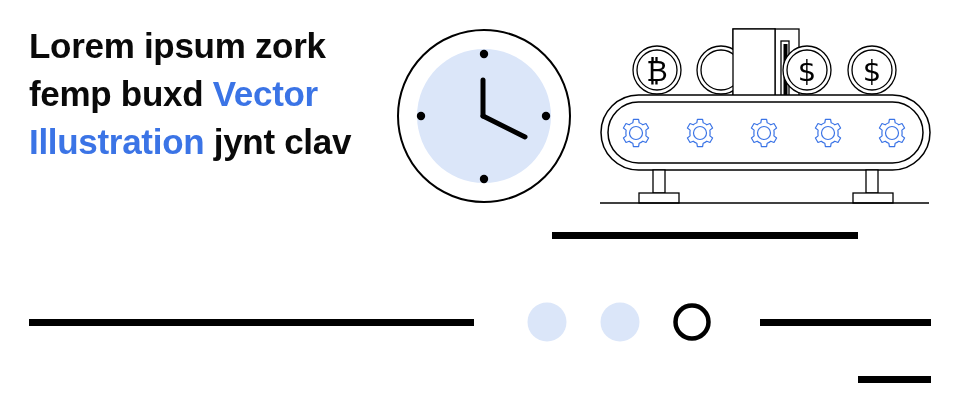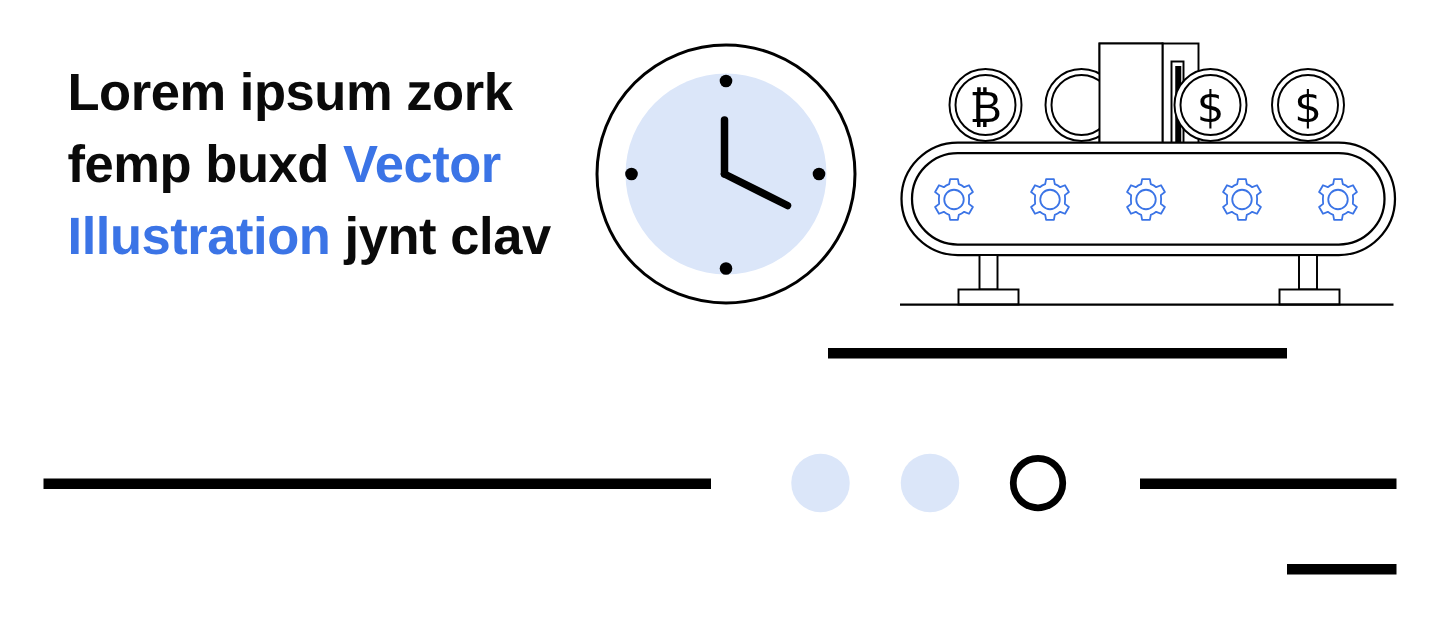--- a/index.html
+++ b/index.html
@@ -1,20 +1,20 @@
 <!DOCTYPE html>
 <html><head>
 <meta charset="utf-8">
 <style>
   html, body { margin: 0; padding: 0; background: #ffffff; }
   body { width: 960px; height: 412px; position: relative; overflow: hidden;
          font-family: "Liberation Sans", "DejaVu Sans", sans-serif; }
   .headline { position: absolute; left: 29px; top: 22px; width: 360px;
               font-size: 35px; font-weight: 700; line-height: 48px;
-              color: #0a0a0a; letter-spacing: -0.3px; margin: 16px; }
+              color: #0a0a0a; letter-spacing: -0.3px; margin: 0; }
   .headline .accent { color: #3b74e6; }
   .art { position: absolute; left: 0; top: 0; }
   .bar { position: absolute; background: #000; height: 7px; }
 </style>
 </head>
 <body>
 
 <h1 class="headline"><span>Lorem ipsum zork femp buxd </span><span class="accent">Vector Illustration</span><span> jynt clav</span></h1>
 
 <svg class="art" width="960" height="412" viewBox="0 0 960 412" xmlns="http://www.w3.org/2000/svg">

